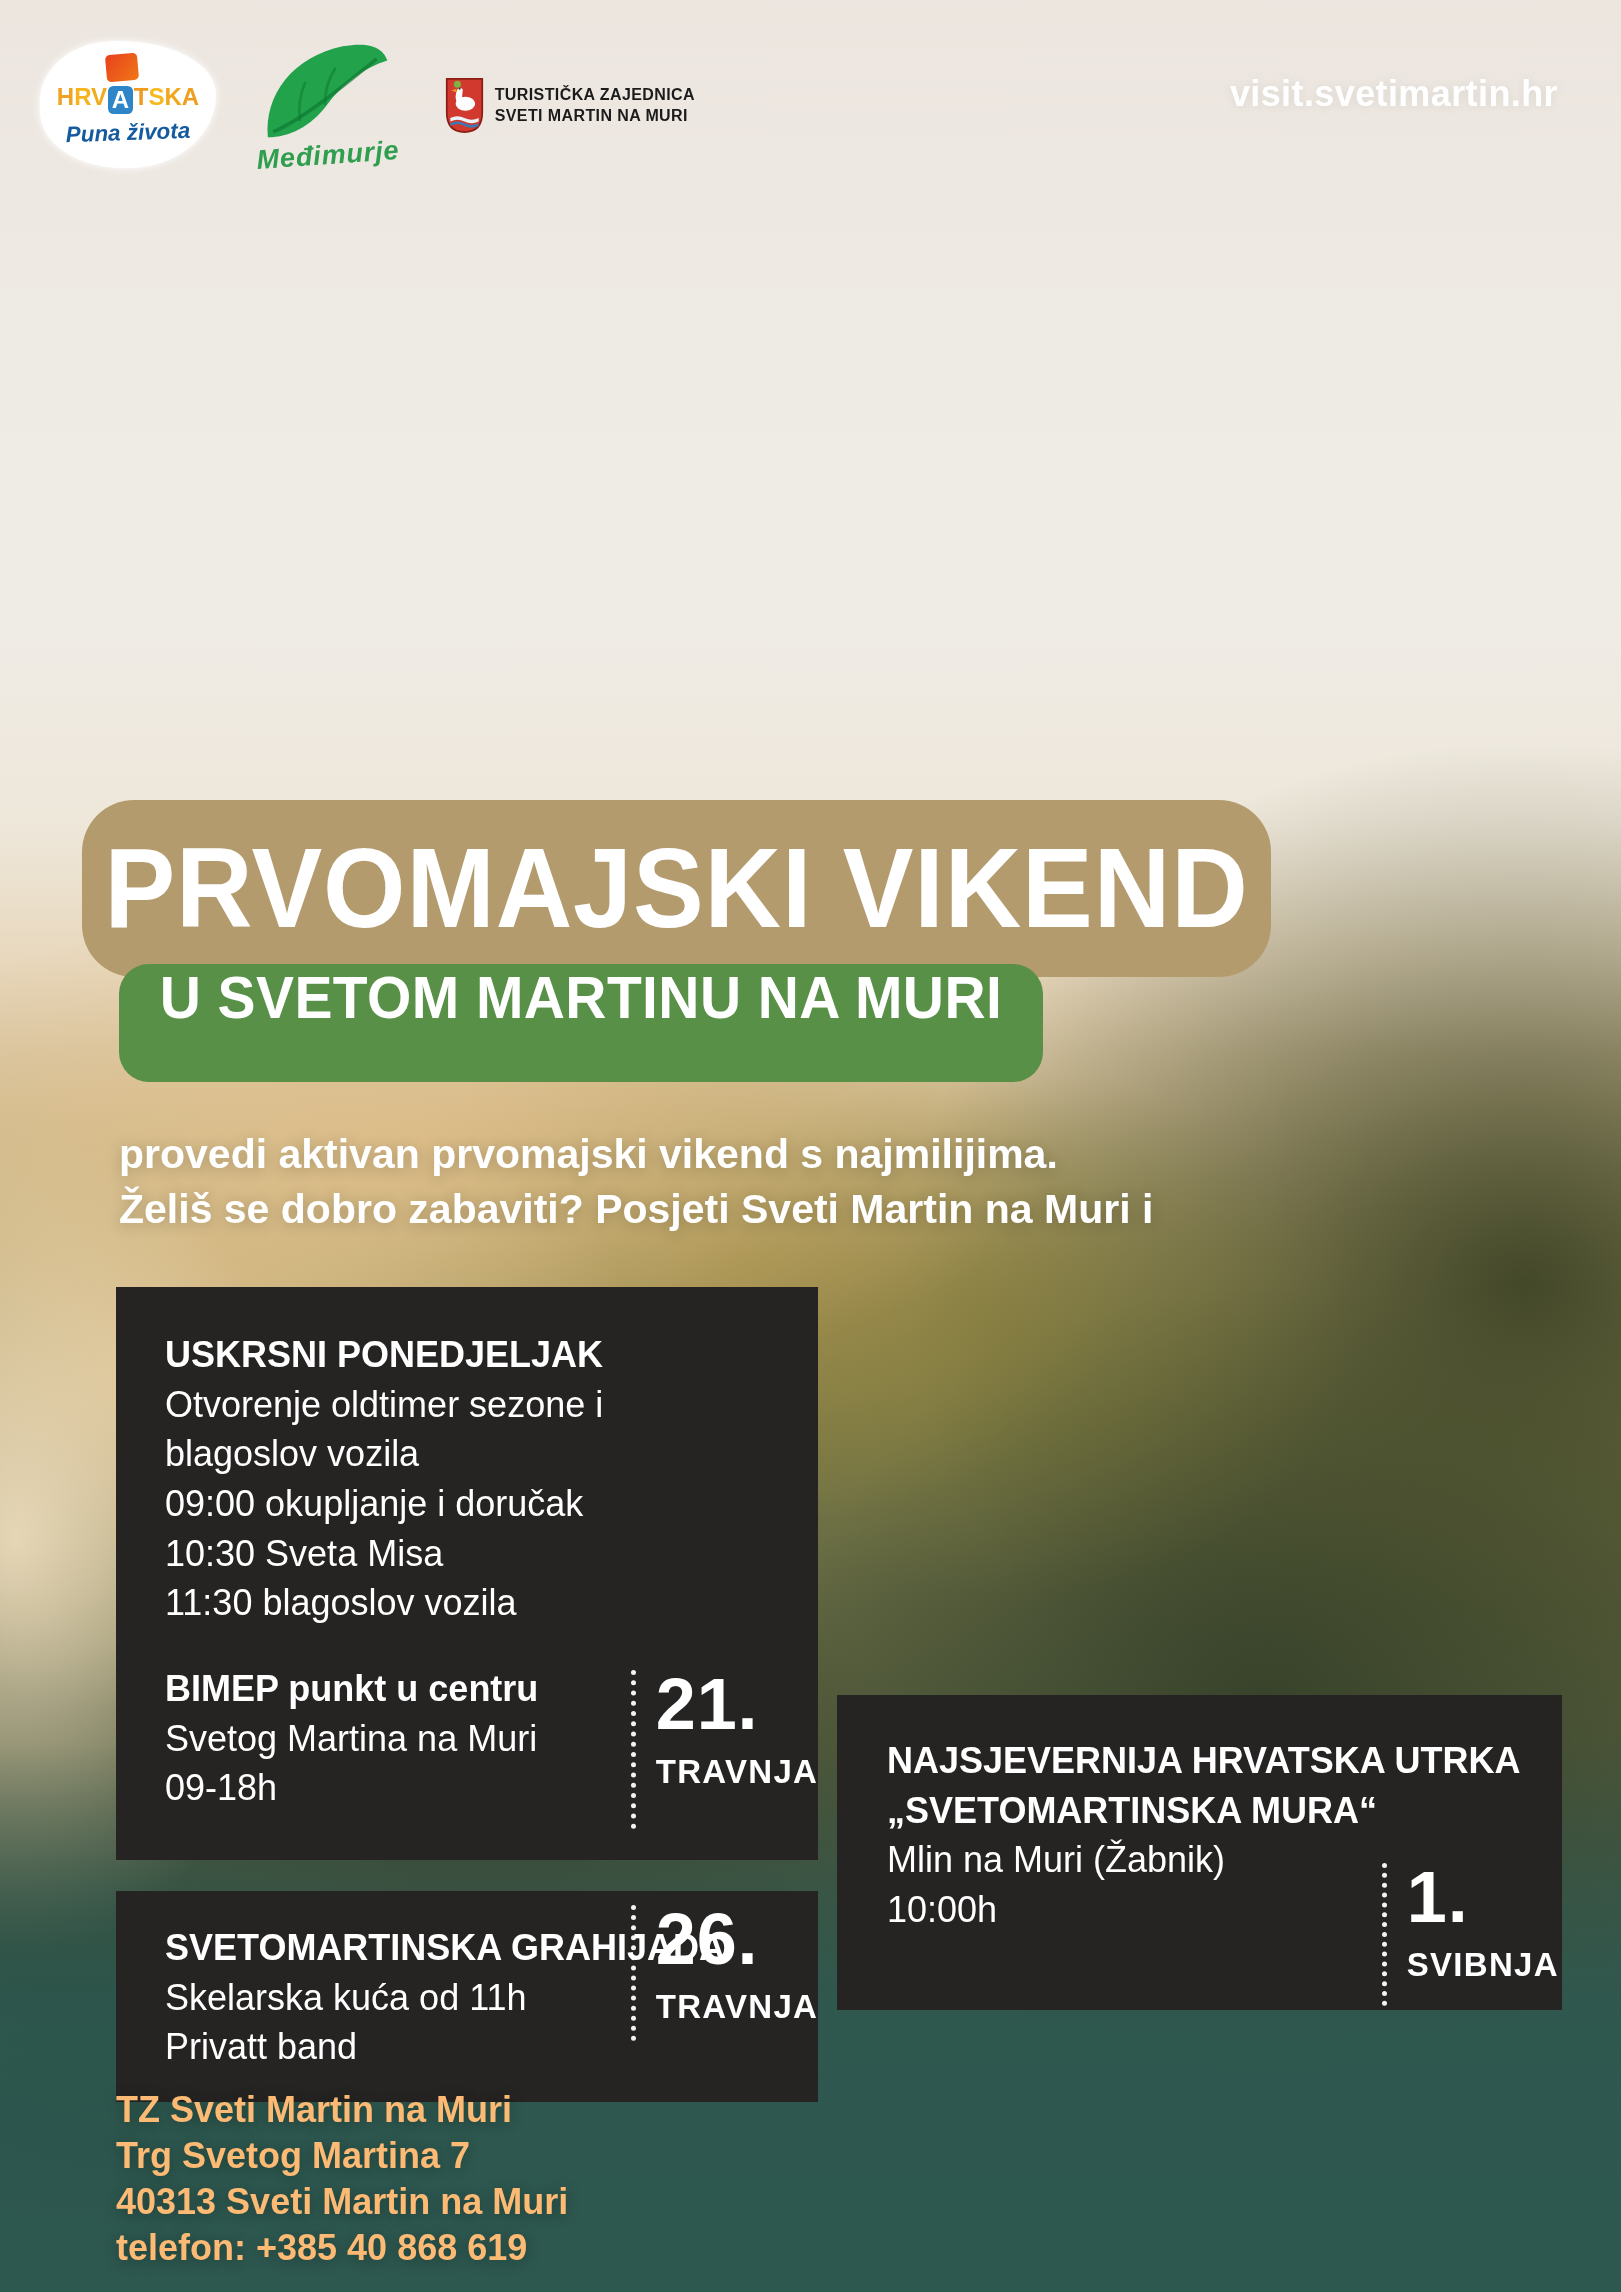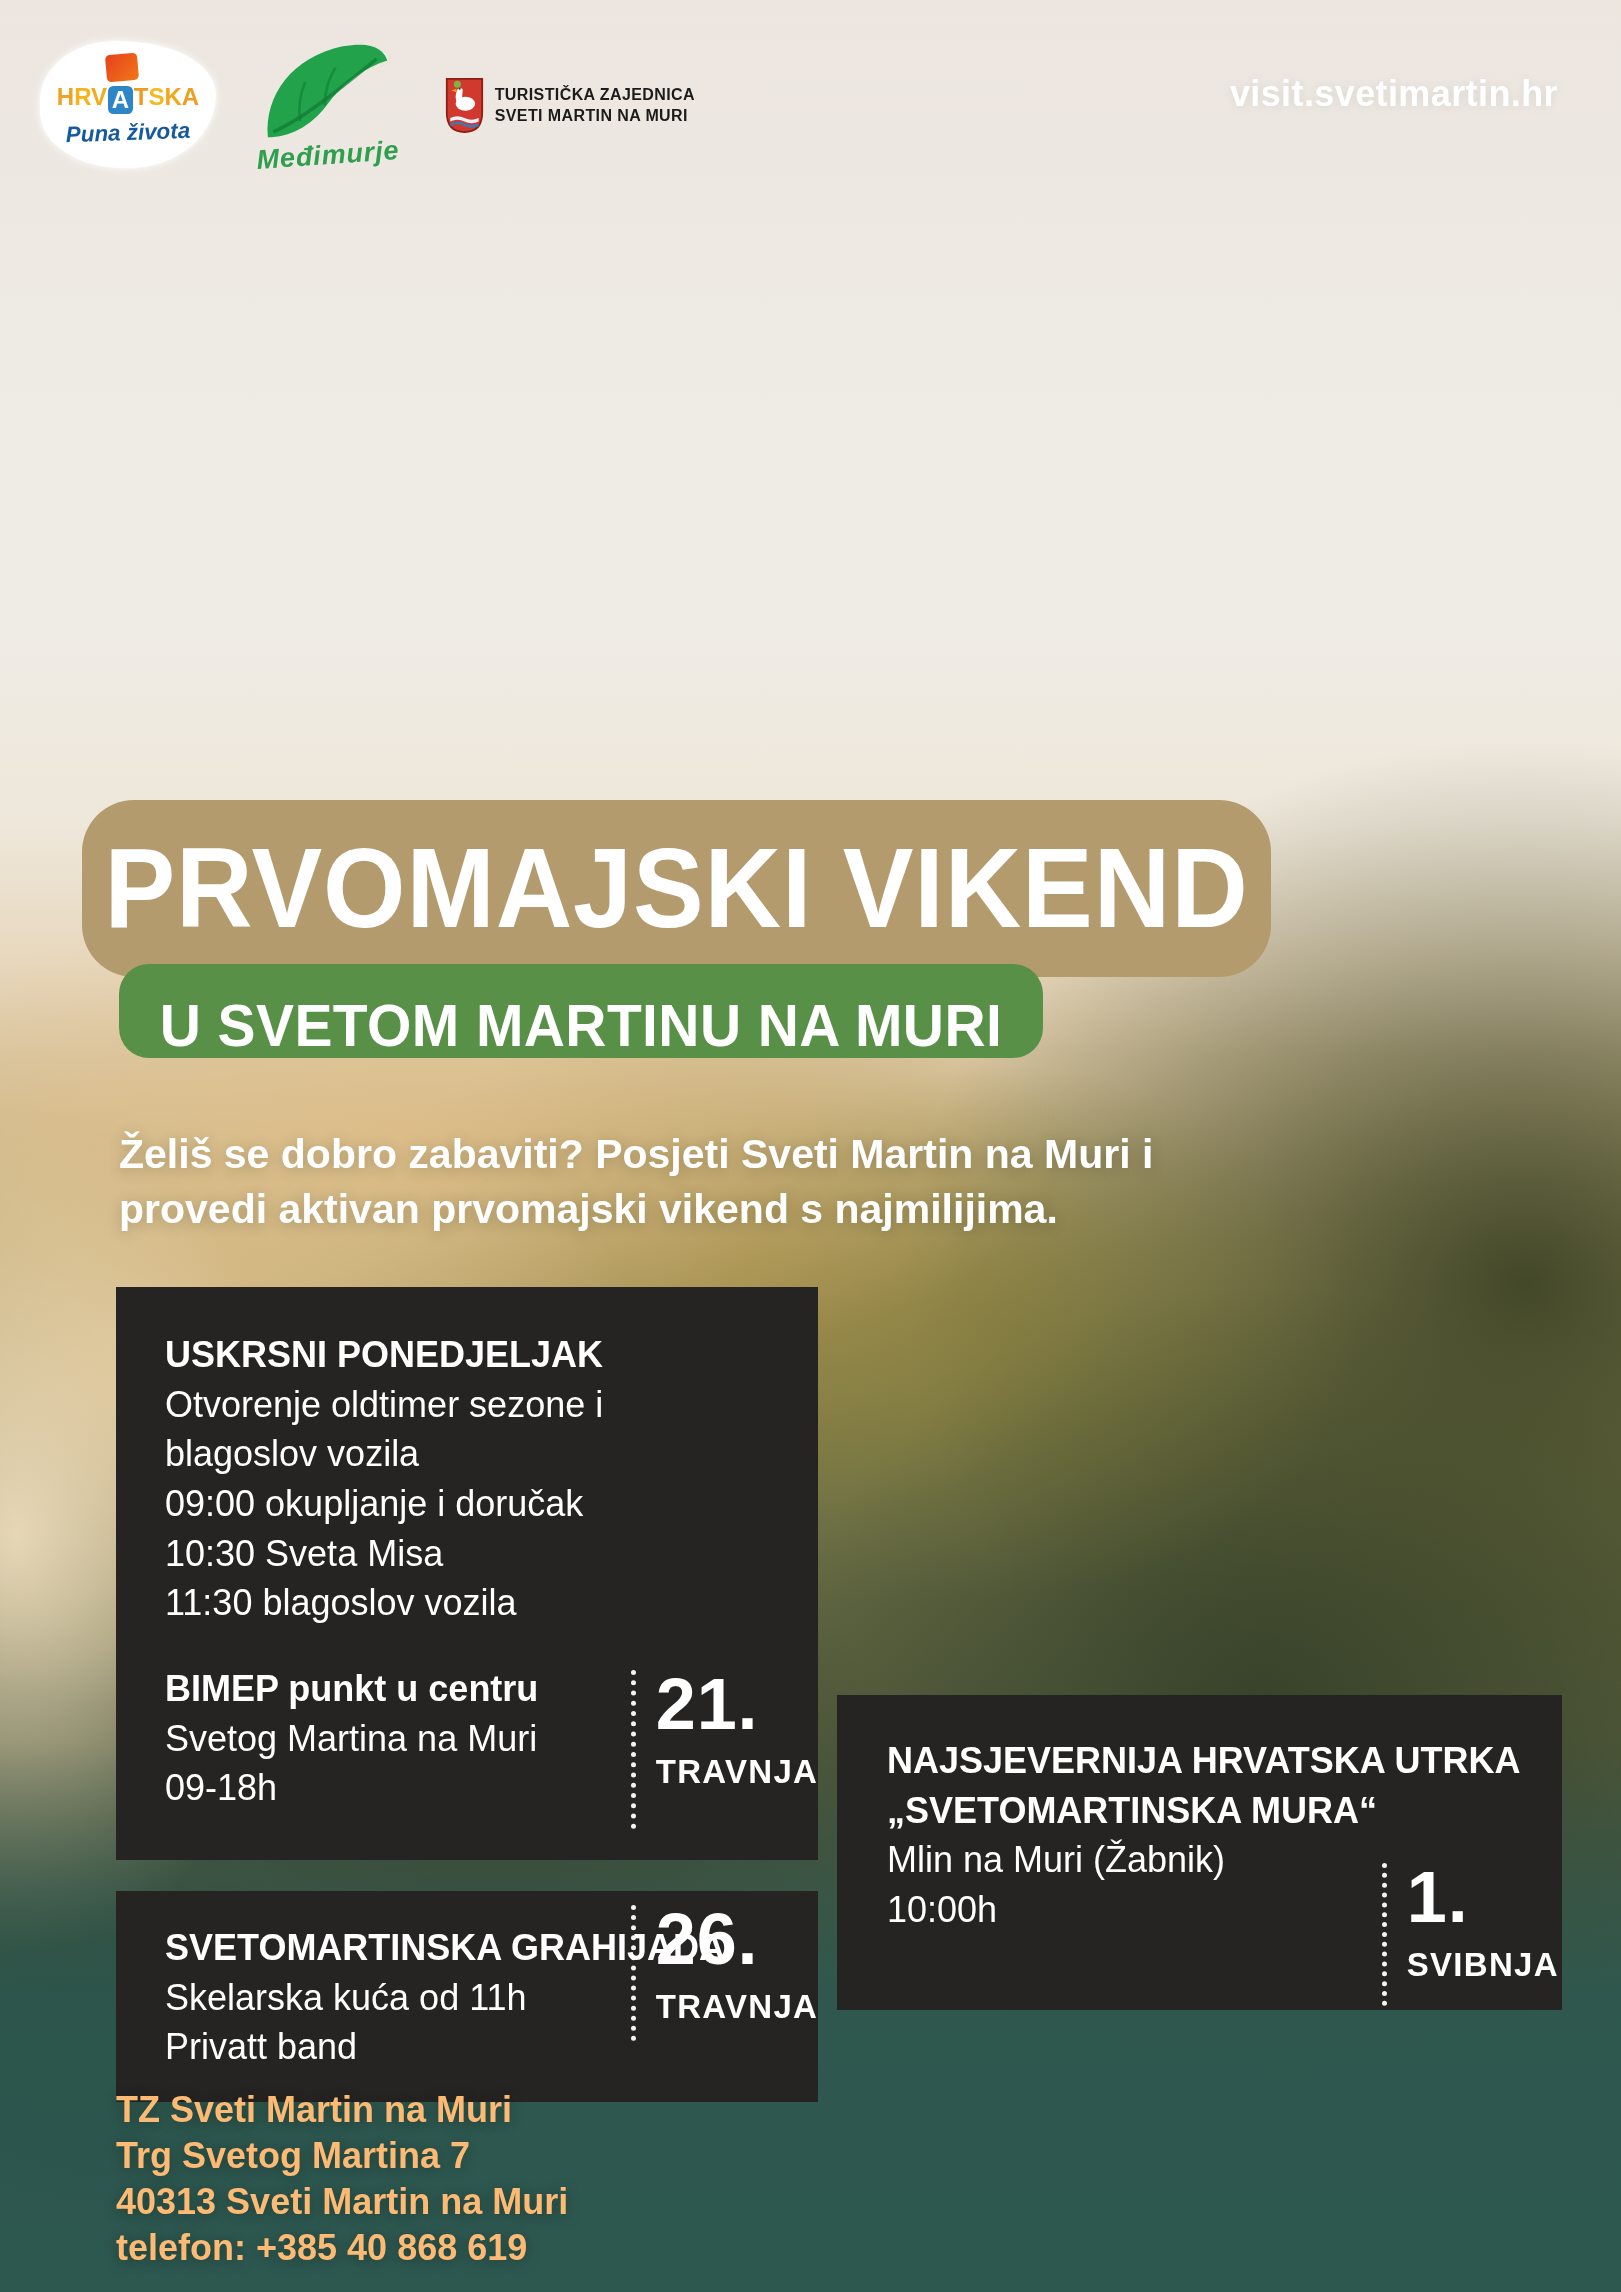--- a/index.html
+++ b/index.html
@@ -88,23 +88,23 @@
   .title-box{
     position:absolute;left:82px;top:800px;width:1189px;height:177px;
     background:var(--tan,#b49b6e);border-radius:52px;
     display:flex;align-items:center;justify-content:center;
   }
   .title-box h1{
     margin:0;color:#fff;font-size:106px;font-weight:700;letter-spacing:0.9px;
     transform:scaleY(1.06);white-space:nowrap;
   }
   .subtitle-box{
-    position:absolute;left:119px;top:964px;width:924px;height:94px;
+    position:absolute;left:119px;top:964px;width:924px;height:118px;
     background:var(--green,#579046);border-radius:30px;
-    display:flex;align-items:flex-end;justify-content:center;
+    display:flex;align-items:flex-start;justify-content:center;
   }
   .subtitle-box h2{
     margin:0;color:#fff;font-size:57px;font-weight:700;letter-spacing:0.4px;
     transform:scaleY(1.05);white-space:nowrap;
   }
   
   .intro{
     position:absolute;left:119px;top:1127px;color:#fff;font-weight:700;
     font-size:41px;line-height:1.34;text-shadow:0 1.8px 14.3px rgba(40,40,20,.25);
     white-space:nowrap;
@@ -188,22 +188,22 @@
   <div class="site-url">visit.svetimartin.hr</div>
 
   <div class="title-box">
     <h1>PRVOMAJSKI VIKEND</h1>
   </div>
   <div class="subtitle-box">
     <h2>U SVETOM MARTINU NA MURI</h2>
   </div>
 
   <div class="intro">
+    <div>provedi aktivan prvomajski vikend s najmilijima.</div>
     <div>Želiš se dobro zabaviti? Posjeti Sveti Martin na Muri i</div>
-    <div>provedi aktivan prvomajski vikend s najmilijima.</div>
   </div>
 
   <div class="card card1">
     <div class="inner">
       <div class="h">USKRSNI PONEDJELJAK</div>
       <div class="t">Otvorenje oldtimer sezone i</div>
       <div class="t">blagoslov vozila</div>
       <div class="t">09:00 okupljanje i doručak</div>
       <div class="t">10:30 Sveta Misa</div>
       <div class="t">11:30 blagoslov vozila</div>

